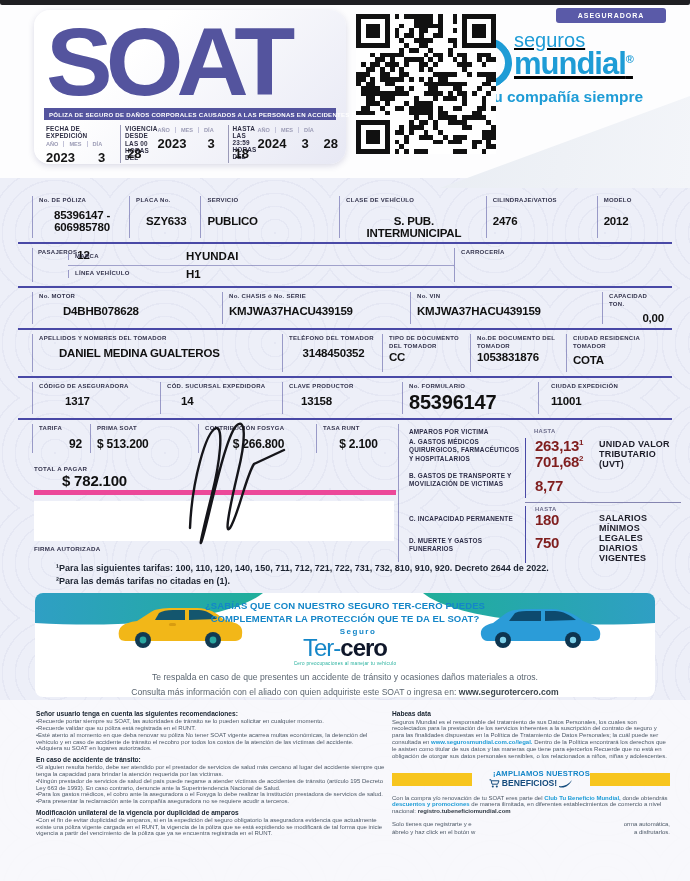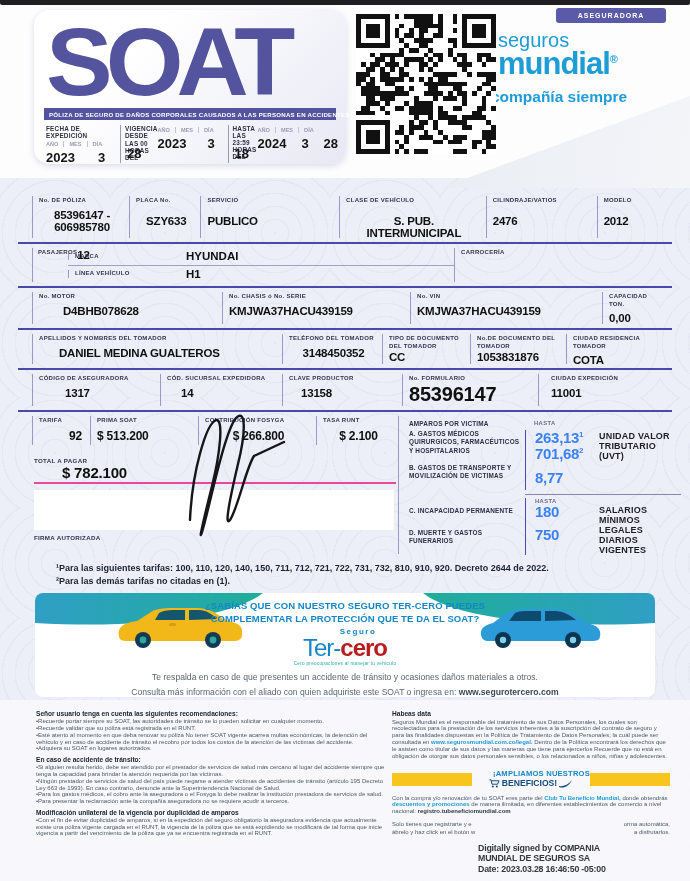--- a/index.html
+++ b/index.html
@@ -44,21 +44,21 @@
   .dend { width:92px; }
   .dend .dg-vals span:nth-child(1){ width:44px; } .dend .dg-vals span:nth-child(2){ width:22px; }
 
   .qr { position:absolute; left:356px; top:14px; width:140px; height:140px; background:#fff; z-index:3; }
   .qr svg { width:100%; height:100%; shape-rendering:crispEdges; }
 
   .badge { position:absolute; left:556px; top:8px; width:110px; height:15px; background:#5a5aa8;
     border-radius:3px; color:#fff; font-size:7px; font-weight:bold; letter-spacing:1px;
     display:flex; align-items:center; justify-content:center; z-index:2; }
 
-  .brand { position:absolute; left:446px; top:30px; width:215px; z-index:2; }
+  .brand { position:absolute; left:462px; top:30px; width:215px; z-index:2;text-decoration:underline; }
   .brand-ring { position:absolute; left:0; top:8px; width:50px; height:50px; border-radius:50%;
     border:7px solid #1e9cd6; border-left-color:transparent; transform:rotate(-40deg); }
   .brand-text { margin-left:52px; color:#1e9cd6; }
   .brand-top { font-size:20px; line-height:1; }
   .brand-name { font-size:31px; font-weight:bold; line-height:.92; letter-spacing:-1px; }
   .brand-name sup { font-size:11px; }
   .brand-tag { position:absolute; left:26px; top:58px; color:#1e9cd6; font-size:15.5px; font-weight:bold; white-space:nowrap; }
 
   
   .doc { position:absolute; left:18px; top:192px; width:654px; z-index:1; }
@@ -72,47 +72,47 @@
   .r2 { height:44px; padding-left:14px; }
   .c-pas { width:36px; display:flex; flex-direction:row; justify-content:space-between; border-left:1px solid rgba(84,84,158,.55); padding:1px 0 2px 5px; }
   .c-ml { flex:1; display:flex; flex-direction:column; }
   .c-ml .half { display:flex; align-items:center; flex:1;gap:44px; }
   .c-ml .half.top { border-bottom:1px solid rgba(84,84,158,.5); }
   .c-ml .hl { width:62px; border-left:1px solid rgba(84,84,158,.55); padding-left:6px; }
   .c-ml .hv { font-size:11.5px; font-weight:bold; color:#101010; padding-left:12px; }
   .c-car { width:214px; border-left:1px solid rgba(84,84,158,.55); padding:1px 4px 2px 6px; display:flex; flex-direction:column; justify-content:space-between; }
   .r3 { height:42px; }
   .r3 .c1{width:190px;} .r3 .c2{width:188px;} .r3 .c3{width:192px;} .r3 .c4{width:66px;}
-  .r4 { height:40px; }
+  .r4 { height:48px; }
   .r4 .c1{width:250px;} .r4 .c2{width:100px;} .r4 .c3{width:88px;} .r4 .c4{width:96px;} .r4 .c5{width:100px;}
   .r5 { height:42px; }
   .r5 .c1{width:128px;} .r5 .c2{width:122px;} .r5 .c3{width:120px;} .r5 .c4{width:136px;} .r5 .c5{width:128px;padding-left:12px;}
   .big-form { font-size:20px; margin-top:0; }
   .r6 { height:142px; border-bottom:none; display:flex; padding-bottom:0; }
 
   .pay { width:372px; position:relative; }
   .pay-cols { display:flex; }
   .pay-cols .fcell .fvalue { font-size:12px; }
   .pc1{width:58px;} .pc2{width:108px;} .pc3{width:118px;} .pc4{width:82px;}
   .pc1 .fvalue { text-align:right; padding-right:4px; }
-  .total { margin:12px 0 4px 2px; border-bottom:2px solid #ec4899; width:362px; }
+  .total { margin:12px 0 4px 2px; border-bottom:5px solid #ec4899; width:362px; }
   .total .flabel { font-size:6.2px; }
   .total .fvalue { font-size:15px; margin:0 0 1px 28px; }
   .sigbox { margin:6px 0 0 2px; width:360px; height:40px; background:#ffffff; }
   .firma { margin:4px 0 0 2px; font-size:6.2px; font-weight:bold; color:#33334c; letter-spacing:.3px; }
   .signature-svg { position:absolute; left:130px; top:-14px; width:150px; height:150px; pointer-events:none; }
 
   .amparos { flex:1; border-left:1px solid rgba(84,84,158,.55); padding:4px 4px 0 10px; }
   .amp-title { font-size:6.4px; font-weight:bold; color:#2e2e48; letter-spacing:.2px; }
   .hasta { font-size:5.8px; font-weight:bold; color:#6a6a88; letter-spacing:.4px; }
   .amp-grid { display:flex; margin-top:3px; }
   .amp-names { width:116px; display:flex; flex-direction:column; }
   .amp-name { font-size:6.4px; font-weight:bold; color:#2e2e48; line-height:1.3; letter-spacing:.2px; }
   .amp-vals { width:74px; border-left:1.5px solid #4949a6; padding-left:9px; }
-  .amp-val { font-size:15px; font-weight:bold; color:#3b82f6; line-height:1.05; letter-spacing:-.3px; }
+  .amp-val { font-size:15px; font-weight:bold; color:#7f1d1d; line-height:1.05; letter-spacing:-.3px; }
   .amp-val sup { font-size:8px; }
   .amp-unit { width:82px; font-size:9px; font-weight:bold; color:#1d1d28; line-height:1.1; letter-spacing:.2px; padding-top:2px; }
   .amp-div { border-top:1px solid #8585b0; margin:4px 0 3px 116px; }
 
   
   .footnotes { position:absolute; left:56px; top:562px; z-index:1; color:#1c2330; font-size:9px; font-weight:bold; line-height:1.45; }
 
   
   .tercero { position:absolute; left:35px; top:593px; width:620px; height:104px; background:#fff;
     border-radius:8px; overflow:hidden; z-index:2; }
@@ -120,21 +120,21 @@
   .swoosh.left { left:0; width:228px; }
   .swoosh.right { right:0; width:232px; }
   .car { position:absolute; z-index:2; }
   .car.yellow { left:78px; top:10px; width:132px; }
   .car.blue { right:52px; top:12px; width:126px; }
   .ter-head { position:relative; z-index:3; text-align:center; margin-top:7px;
     color:#1486c8; font-size:9.5px; font-weight:bold; line-height:1.35; letter-spacing:.1px; }
   .ter-logo { text-align:center; margin-top:2px; line-height:1; }
   .ter-logo .seg { display:block; color:#1486c8; font-size:8px; font-weight:bold; letter-spacing:1.5px; margin-left:26px; }
   .ter-logo .ter { color:#1486c8; font-size:24px; letter-spacing:-1px; }
-  .ter-logo .cero { color:#b91c1c; font-size:24px; font-weight:bold; letter-spacing:-1px; }
+  .ter-logo .cero { color:#0f172a; font-size:24px; font-weight:bold; letter-spacing:-1px; }
   .ter-tag { text-align:center; color:#1fae9a; font-size:4.6px; letter-spacing:.3px; margin-top:1px; }
   .ter-l1 { text-align:center; color:#5a6570; font-size:8.6px; margin-top:6px; }
   .ter-l2 { text-align:center; color:#5a6570; font-size:8.6px; margin-top:5px; }
   .ter-l2 b { color:#3c4750; }
 
   
   .col-left { position:absolute; left:36px; top:710px; width:352px; z-index:2;
     font-size:6px; line-height:1.12; color:#4c5866; }
   .col-left h4 { font-size:6.6px; color:#16212e; margin:4px 0 1px; }
   .col-left h4:first-child { margin-top:0; }
@@ -608,21 +608,21 @@
       <div class="fcell c2">
         <div class="flabel">No. CHASIS ó No. SERIE</div>
         <div class="fvalue">KMJWA37HACU439159</div>
       </div>
       <div class="fcell c3">
         <div class="flabel">No. VIN</div>
         <div class="fvalue">KMJWA37HACU439159</div>
       </div>
       <div class="fcell c4">
         <div class="flabel">CAPACIDAD TON.</div>
-        <div class="fvalue" style="text-align:left">0,00</div>
+        <div class="fvalue" style="text-align:right">0,00</div>
       </div>
     </div>
 
     <div class="frow r4">
       <div class="fcell c1">
         <div class="flabel">APELLIDOS Y NOMBRES DEL TOMADOR</div>
         <div class="fvalue" style="padding-left:20px">DANIEL MEDINA GUALTEROS</div>
       </div>
       <div class="fcell c2">
         <div class="flabel">TELÉFONO DEL TOMADOR</div>
@@ -834,18 +834,13 @@
           <span>Solo tienes que registrarte y e</span>
           <span>orma automática,</span>
         </div>
       <div class="frag-line">
           <span>ábrelo y haz click en el botón w</span>
           <span>a disfrutarlos.</span>
         </div>
     </div>
   </div>
 
-  <div class="sig-stamp">
-    <div>Digitally signed by COMPANIA</div>
-    <div>MUNDIAL DE SEGUROS SA</div>
-    <div>Date: 2023.03.28 16:46:50 -05:00</div>
-  </div>
 </div>
 
 </body></html>

